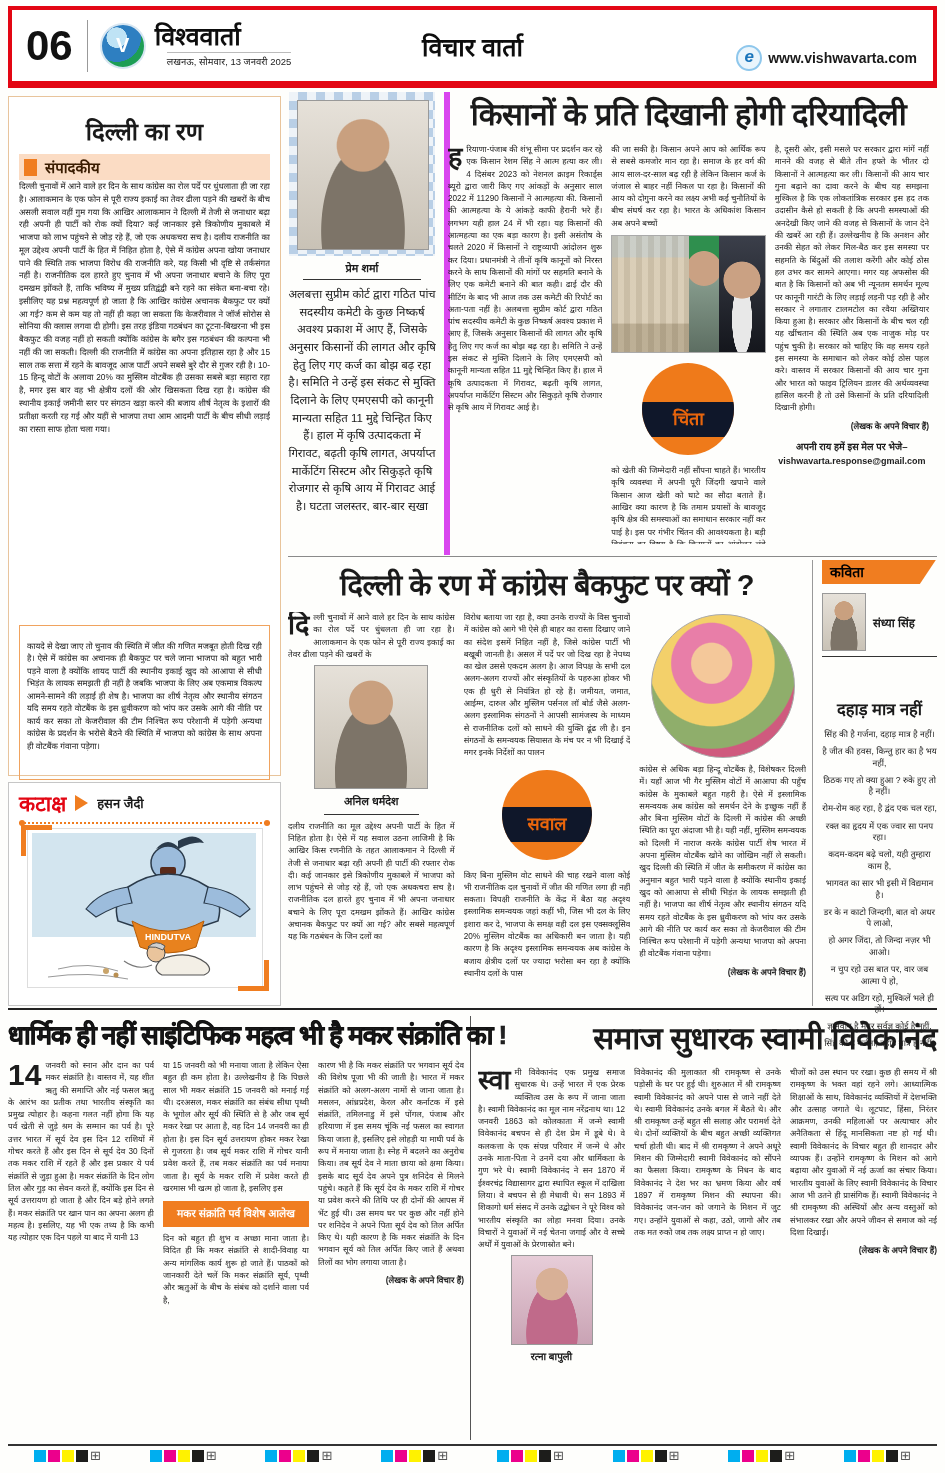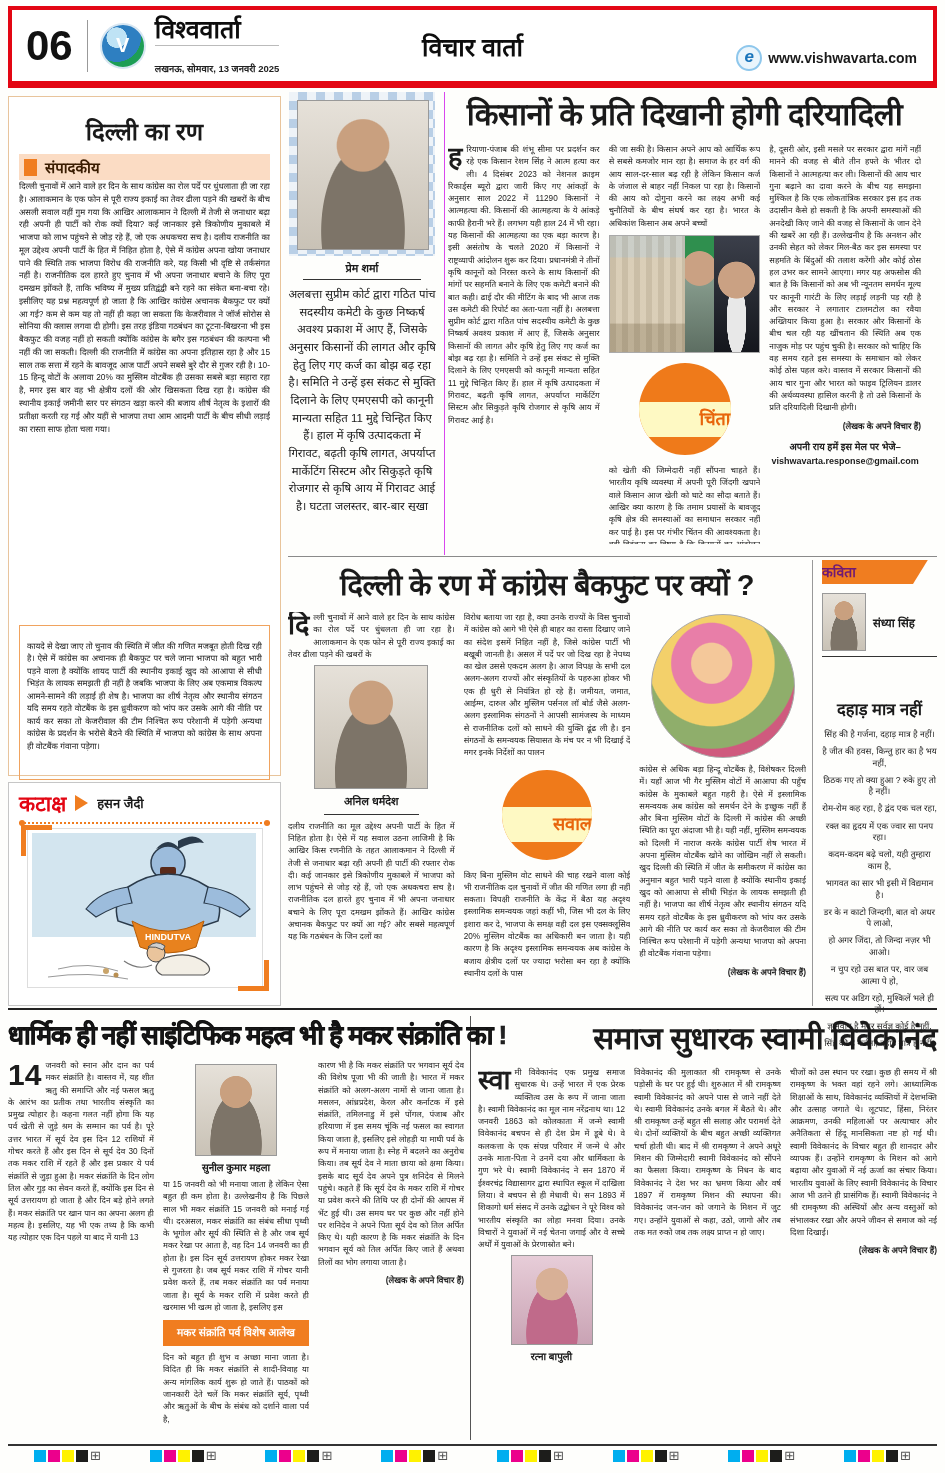--- a/index.html
+++ b/index.html
@@ -5,21 +5,21 @@
   html,body{margin:0;padding:0;background:#888;}
   #page{position:relative;width:945px;height:1473px;background:#fefefc;font-family:"Liberation Sans","DejaVu Sans",sans-serif;color:#1a1a1a;overflow:hidden;}
   .abs{position:absolute;box-sizing:border-box;}
   
   #masthead{left:8px;top:6px;width:929px;height:82px;border:4px solid #e30613;border-bottom-width:7px;background:#fff;display:flex;align-items:center;}
   #pageno{font-size:42px;font-weight:700;padding:0 14px;color:#111;}
   .vdiv{width:1px;height:52px;background:#999;}
   #logo{width:42px;height:42px;border-radius:50%;margin-left:12px;background:radial-gradient(circle at 35% 30%,#bfe3f5 0 25%,#2e7fc1 26% 60%,#1d9e55 61% 100%);display:flex;align-items:center;justify-content:center;color:#fff;font-weight:700;font-size:20px;border:2px solid #d7e6f2;}
   #brandblock{margin-left:9px;}
   #brand{font-size:25px;font-weight:700;line-height:1.05;color:#0d0d0d;}
-  #placedate{font-size:9.5px;font-weight:700;color:#222;margin-top:3px;border-top:1px solid #bbb;padding-top:16px;}
+  #placedate{font-size:9.5px;font-weight:400;color:#222;margin-top:3px;border-top:1px solid #bbb;padding-top:2px;margin-left:12px;}
   #sectiontitle{position:absolute;left:50%;transform:translateX(-50%);font-size:25px;font-weight:700;color:#0d0d0d;}
   #website{position:absolute;right:16px;bottom:10px;display:flex;align-items:center;gap:6px;font-size:14px;font-weight:700;}
   .eicon{display:inline-block;width:22px;height:22px;border-radius:50%;border:2px solid #8ec7ec;color:#1b75bb;font-weight:700;font-style:italic;font-size:17px;line-height:20px;text-align:center;background:#eaf5fc;}
   
   #editorial{left:8px;top:96px;width:273px;height:680px;border:1px solid #e8c49b;padding:7px 10px;background:#fff;}
   #ed-band{height:26px;background:#fbdcc4;display:flex;align-items:center;gap:8px;padding-left:5px;}
   #ed-band .sq{width:13px;height:17px;background:#f07d20;}
   #ed-band span{font-size:15px;font-weight:700;color:#3a1c00;}
   #ed-title{text-align:center;font-size:24px;font-weight:700;margin:10px 0 7px;}
   #ed-body{font-size:8.3px;line-height:1.54;text-align:justify;height:438px;overflow:hidden;}
@@ -37,47 +37,47 @@
   .corner-br{position:absolute;right:-7px;bottom:-4px;width:26px;height:26px;border-bottom:5px solid #f07d20;border-right:5px solid #f07d20;}
   
   .cols{display:flex;gap:9px;}
   .col{flex:1 1 0;font-size:8.2px;line-height:1.5;text-align:justify;overflow:hidden;color:#1c1c1c;}
   .dropcap{float:left;font-size:27px;line-height:.85;font-weight:700;padding:2px 4px 0 0;}
   .attr{font-weight:700;text-align:right;font-size:8.4px;margin-top:5px;}
   .portrait{background:radial-gradient(circle at 50% 30%,#c9a07f 0 21%,rgba(0,0,0,0) 22%),radial-gradient(ellipse at 50% 88%,#7d7468 0 45%,rgba(0,0,0,0) 46%),linear-gradient(#e6e1d9,#c9c2b6);border:1px solid #999;}
   .caption{text-align:center;font-weight:700;font-size:11px;margin-top:4px;}
   .cap-rule{border-top:1.5px solid #333;width:80%;margin:4px auto 6px;}
   .badge{border-radius:50%;background:#ef7a1a;display:flex;align-items:center;justify-content:center;margin:10px auto;overflow:hidden;}
-  .badge .band{background:#fef9c3;width:100%;text-align:right;padding:4px 0;font-weight:700;color:#e8650c;font-size:18px;margin-top:20px;}
+  .badge .band{background:#0f172a;width:100%;text-align:center;padding:4px 0;font-weight:700;color:#e8650c;font-size:18px;margin-top:20px;}
   
   #article1{left:288px;top:92px;width:649px;height:463px;}
-  #a1-side{position:absolute;left:0;top:0;width:148px;height:100%;border-right:1px solid #d946ef;padding-right:8px;}
+  #a1-side{position:absolute;left:0;top:0;width:148px;height:100%;border-right:6px solid #d946ef;padding-right:8px;}
   #a1-photo{width:130px;height:148px;margin:0 auto;background:repeating-conic-gradient(#b9cfe6 0% 25%,#eef3f8 0% 50%) 0 0/18px 18px;padding:8px;}
   #a1-photo .portrait{width:100%;height:100%;}
   #a1-sidetext{font-size:11.4px;line-height:1.55;text-align:center;color:#1b1b1b;margin-top:6px;height:225px;overflow:hidden;}
-  #a1-main{position:absolute;left:160px;top:0;right:16px;height:100%;}
+  #a1-main{position:absolute;left:160px;top:0;right:8px;height:100%;}
   #a1-head{font-size:31px;font-weight:700;text-align:center;white-space:nowrap;letter-spacing:-.5px;}
   #a1-cols{margin-top:10px;height:400px;}
   .collage{display:flex;height:116px;margin:5px 0;border:1px solid #aaa;}
   .collage .seg1{flex:5;background:linear-gradient(#dfe9f0 0 18%,#efe9dd 19% 75%,#cfc6b4 76% 100%),repeating-linear-gradient(90deg,#d8d0c0 0 6px,#e9e2d4 6px 12px);background-blend-mode:multiply;}
   .collage .seg2{flex:2;background:radial-gradient(circle at 50% 28%,#caa183 0 20%,rgba(0,0,0,0) 21%),radial-gradient(circle at 50% 12%,#2f8f4e 0 26%,rgba(0,0,0,0) 27%),linear-gradient(#9fb7a6,#5d6e62);}
   .collage .seg3{flex:3;background:radial-gradient(circle at 50% 38%,#caa183 0 24%,rgba(0,0,0,0) 25%),radial-gradient(ellipse at 50% 72%,#e8e8e8 0 30%,rgba(0,0,0,0) 31%),linear-gradient(#3b3f4a,#14161c);}
   #a1-mail{margin-top:8px;text-align:center;font-weight:700;font-size:9.6px;line-height:1.5;}
   #a1-mail .email{font-size:9px;}
   
   #a2-rule{left:288px;top:556px;width:649px;height:1px;background:#8a8a8a;}
   #article2{left:288px;top:560px;width:518px;height:446px;}
   #a2-head{font-size:29px;font-weight:700;text-align:center;white-space:nowrap;letter-spacing:-.5px;margin-top:4px;}
   #a2-cols{margin-top:9px;height:388px;}
   .authorblock{width:118px;margin:4px auto;}
   .authorblock .portrait{width:112px;height:122px;margin:0 auto;}
   .circlephoto{width:142px;height:142px;border-radius:50%;margin:2px auto 6px;border:1px solid #aaa;background:radial-gradient(circle at 42% 34%,#f4c89a 0 16%,#e87ea8 17% 32%,#f3d06a 33% 50%,#8fae6b 51% 68%,#cf5a7e 69% 84%,#f0e3c8 85% 100%);}
   
   #poetry{left:812px;top:560px;width:125px;height:446px;border-left:1px solid #999;padding-left:9px;}
-  #po-band{width:92%;height:24px;background:#f07d20;color:#701a75;font-weight:700;font-size:14px;line-height:24px;clip-path:polygon(0 0,100% 0,86% 100%,0 100%);}
+  #po-band{width:92%;height:24px;background:#f07d20;color:#000000;font-weight:700;font-size:14px;line-height:24px;padding-left:8px;clip-path:polygon(0 0,100% 0,86% 100%,0 100%);}
   #po-author{display:flex;gap:7px;margin:9px 0 2px;align-items:center;}
   #po-author .portrait{width:42px;height:56px;flex:none;}
   #po-author span{font-weight:700;font-size:11.5px;}
   #po-rule{border-top:1.5px solid #333;margin:5px 0 7px;}
   #po-title{font-size:16.5px;font-weight:700;text-align:center;margin-bottom:9px;margin-top:40px;}
   .po-line{font-size:8.6px;line-height:1.35;text-align:center;margin-bottom:5.5px;color:#1b1b1b;}
   
   #bot-rule{left:8px;top:1008px;width:929px;height:2px;background:#222;}
   #vdiv-bottom{left:470px;top:1016px;width:1px;height:424px;background:#555;}
   #article3{left:8px;top:1016px;width:456px;height:426px;}
@@ -255,24 +255,20 @@
   <div id="bot-rule" class="abs"></div>
   <div id="vdiv-bottom" class="abs"></div>
 
   <div id="article3" class="abs">
     <div id="a3-head">धार्मिक ही नहीं साइंटिफिक महत्व भी है मकर संक्रांति का !</div>
     <div id="a3-cols" class="cols">
       <div class="col">
         <span class="bignum">14</span><span>जनवरी को स्नान और दान का पर्व मकर संक्रांति है। वास्तव में, यह शीत ऋतु की समाप्ति और नई फसल ऋतु के आरंभ का प्रतीक तथा भारतीय संस्कृति का प्रमुख त्योहार है। कहना गलत नहीं होगा कि यह पर्व खेती से जुड़े श्रम के सम्मान का पर्व है। पूरे उत्तर भारत में सूर्य देव इस दिन 12 राशियों में गोचर करते हैं और इस दिन से सूर्य देव 30 दिनों तक मकर राशि में रहते हैं और इस प्रकार ये पर्व संक्रांति से जुड़ा हुआ है। मकर संक्रांति के दिन लोग तिल और गुड़ का सेवन करते हैं, क्योंकि इस दिन से सूर्य उत्तरायण हो जाता है और दिन बड़े होने लगते हैं। मकर संक्रांति पर खान पान का अपना अलग ही महत्व है। इसलिए, यह भी एक तथ्य है कि कभी यह त्योहार एक दिन पहले या बाद में यानी 13</span>
       </div>
       <div class="col">
-        <div class="authorblock" style="width:86px">
-          <div class="portrait" style="width:80px;height:90px"></div>
-          <div class="caption" style="font-size:10px">सुनील कुमार महला</div>
-        </div>
         <span>या 15 जनवरी को भी मनाया जाता है लेकिन ऐसा बहुत ही कम होता है। उल्लेखनीय है कि पिछले साल भी मकर संक्रांति 15 जनवरी को मनाई गई थी। दरअसल, मकर संक्रांति का संबंध सीधा पृथ्वी के भूगोल और सूर्य की स्थिति से है और जब सूर्य मकर रेखा पर आता है, वह दिन 14 जनवरी का ही होता है। इस दिन सूर्य उत्तरायण होकर मकर रेखा से गुजरता है। जब सूर्य मकर राशि में गोचर यानी प्रवेश करते हैं, तब मकर संक्रांति का पर्व मनाया जाता है। सूर्य के मकर राशि में प्रवेश करते ही खरमास भी खत्म हो जाता है, इसलिए इस</span>
         <div class="specialbox">मकर संक्रांति पर्व विशेष आलेख</div>
         <span>दिन को बहुत ही शुभ व अच्छा माना जाता है। विदित ही कि मकर संक्रांति से शादी-विवाह या अन्य मांगलिक कार्य शुरू हो जाते हैं। पाठकों को जानकारी देते चलें कि मकर संक्रांति सूर्य, पृथ्वी और ऋतुओं के बीच के संबंध को दर्शाने वाला पर्व है,</span>
       </div>
       <div class="col">
         <span>कारण भी है कि मकर संक्रांति पर भगवान सूर्य देव की विशेष पूजा भी की जाती है। भारत में मकर संक्रांति को अलग-अलग नामों से जाना जाता है। मसलन, आंध्रप्रदेश, केरल और कर्नाटक में इसे संक्रांति, तमिलनाडु में इसे पोंगल, पंजाब और हरियाणा में इस समय चूंकि नई फसल का स्वागत किया जाता है, इसलिए इसे लोहड़ी या माघी पर्व के रूप में मनाया जाता है। स्नेह में बदलने का अनुरोध किया। तब सूर्य देव ने माता छाया को क्षमा किया। इसके बाद सूर्य देव अपने पुत्र शनिदेव से मिलने पहुंचे। कहते हैं कि सूर्य देव के मकर राशि में गोचर या प्रवेश करने की तिथि पर ही दोनों की आपस में भेंट हुई थी। उस समय घर पर कुछ और नहीं होने पर शनिदेव ने अपने पिता सूर्य देव को तिल अर्पित किए थे। यही कारण है कि मकर संक्रांति के दिन भगवान सूर्य को तिल अर्पित किए जाते हैं अथवा तिलों का भोग लगाया जाता है।</span>
         <div class="attr">(लेखक के अपने विचार हैं)</div>
       </div>
     </div>
   </div>

